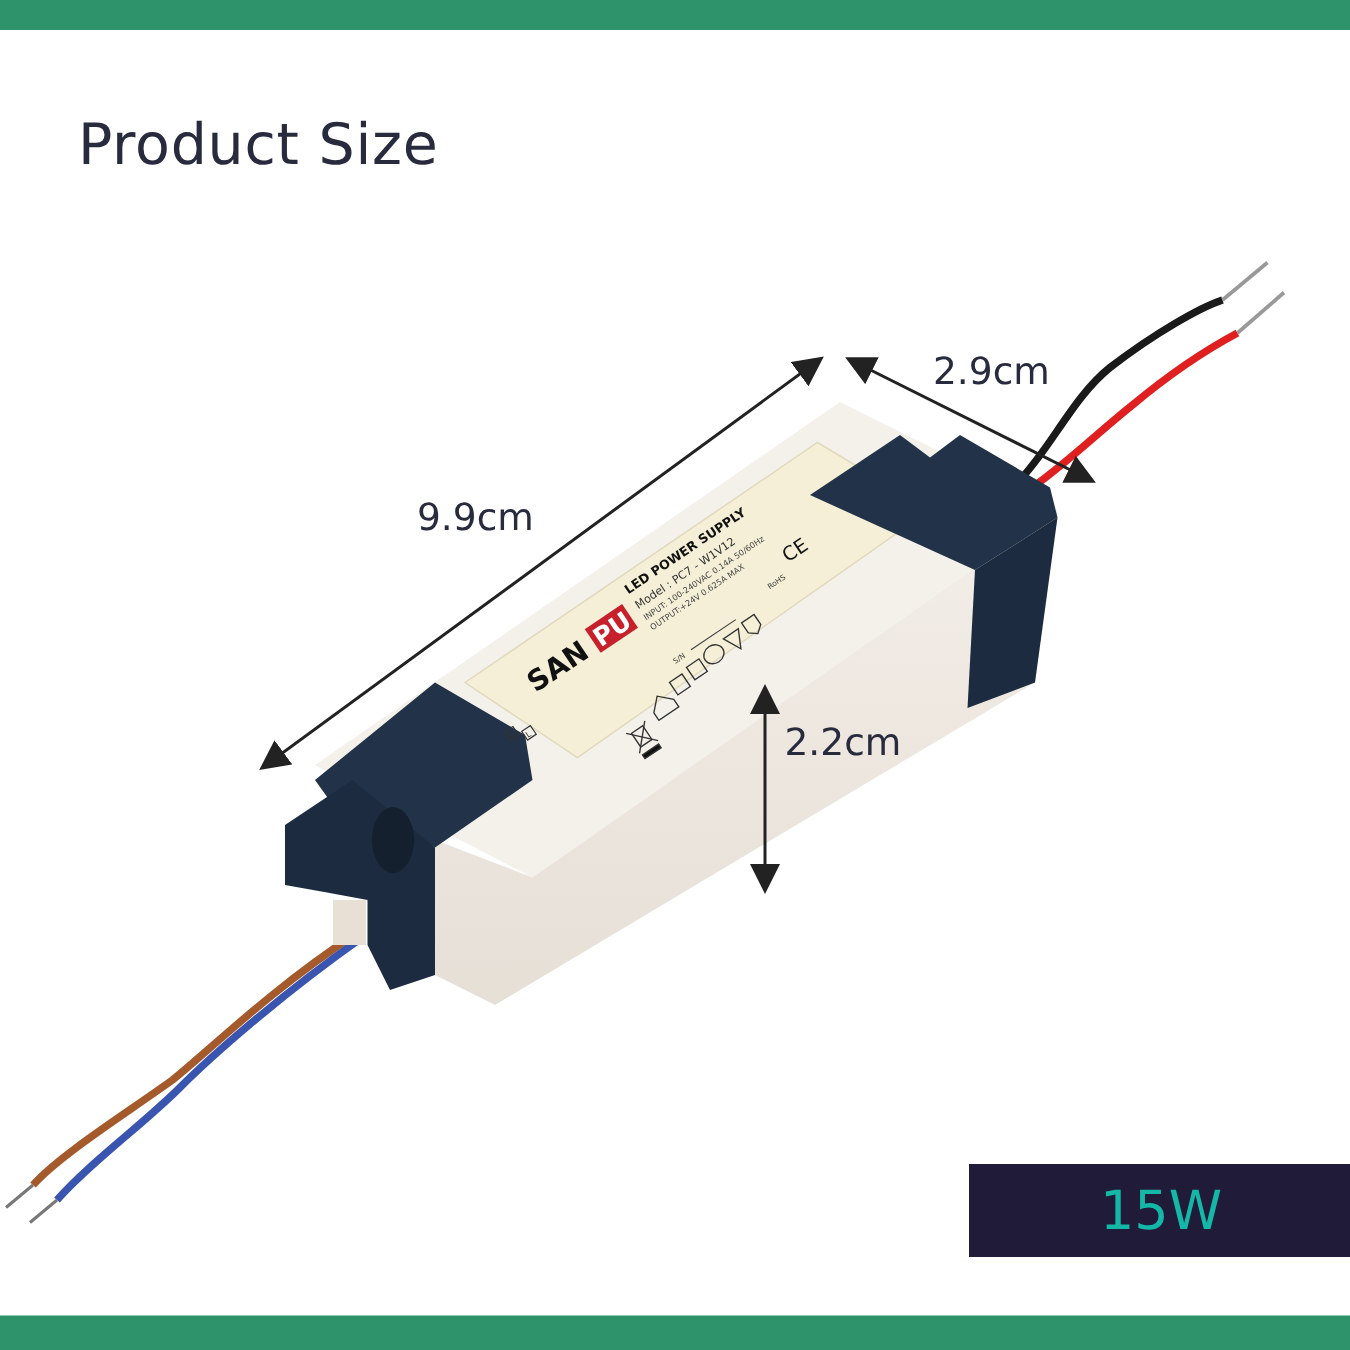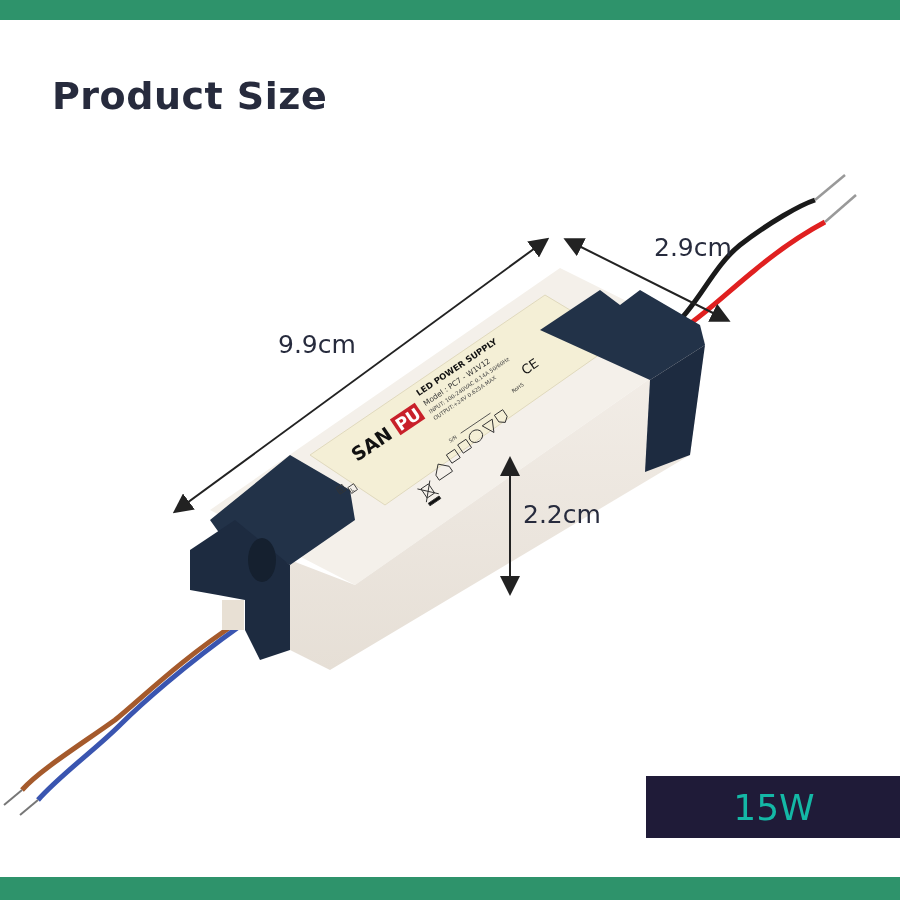--- a/index.html
+++ b/index.html
@@ -1,24 +1,24 @@
 <!DOCTYPE html>
 <html><head>
 <meta charset="utf-8">
 <style>
   html, body { margin:0; padding:0; }
   body { width:900px; height:900px; position:relative; overflow:hidden; background:#ffffff; font-family:"DejaVu Sans", sans-serif; }
   .bar { position:absolute; left:0; width:900px; background:#2e936b; }
   .bar-top { top:0; height:20px; }
   .bar-bottom { top:877px; height:23px; }
-  .title { position:absolute; left:52px; top:74px; font-size:38px; font-weight:bold; color:#272b3d; letter-spacing:0.5px; }
+  .title { position:absolute; left:52px; top:74px; font-size:38px; font-weight:normal; color:#272b3d; letter-spacing:0.5px; }
   .dim { position:absolute; font-size:25px; color:#272b3d; }
   .dim-length { left:278px; top:330px;text-align:right; }
-  .dim-width { left:622px; top:233px;margin-left:32px; }
-  .dim-height { left:523px; top:500px; }
+  .dim-width { left:622px; top:233px; }
+  .dim-height { left:523px; top:480px; }
   .badge { position:absolute; left:646px; top:776px; width:256px; height:62px; background:#1f1b38; color:#14b8a6; display:flex; align-items:center; justify-content:center; font-size:36px; }
   svg.product { position:absolute; left:0; top:0; }
 </style>
 </head>
 <body>
 
 <div class="bar bar-top"></div>
 
 <h1 class="title" style="margin:0;">Product Size</h1>
 

